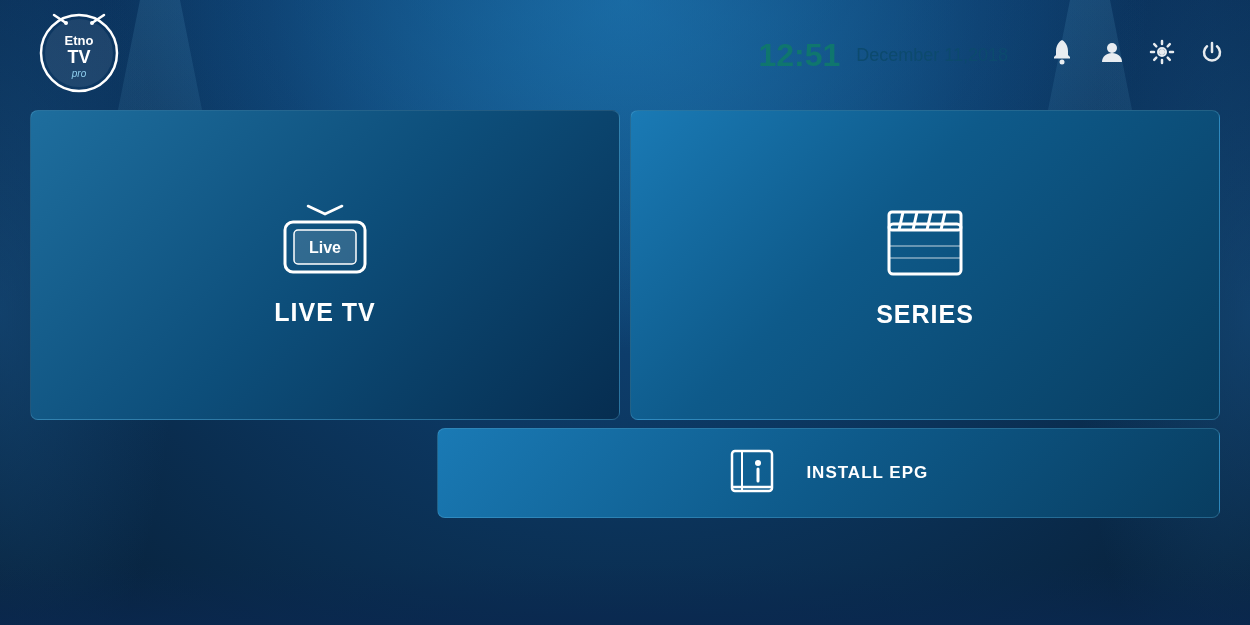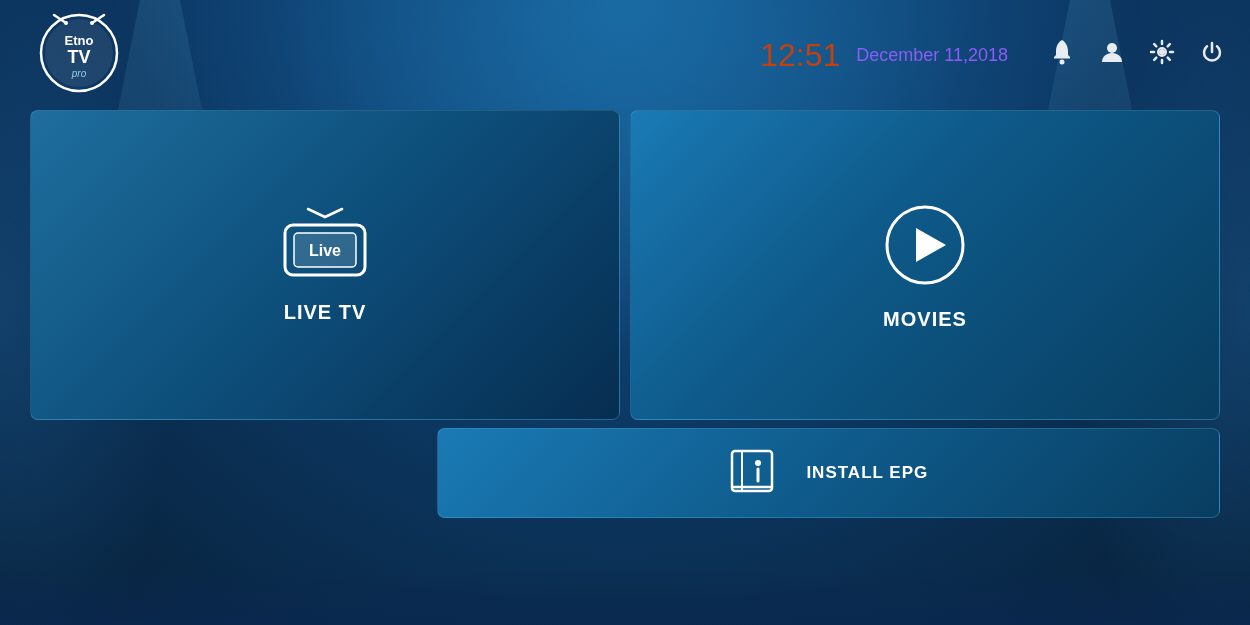--- a/index.html
+++ b/index.html
@@ -66,27 +66,27 @@
 
     .time-date {
       display: flex;
       align-items: center;
       gap: 16px;
       margin-right: 20px;
     }
 
     .time {
       font-size: 32px;
-      font-weight: normal;
-      color: #c2410c;
+      font-weight: bold;
+      color: #0f766e;
     }
 
     .date {
       font-size: 18px;
-      color: #8b5cf6;
+      color: #0c4a6e;
     }
 
     .header-icons {
       display: flex;
       align-items: center;
       gap: 22px;
     }
 
     .header-icon {
       color: white;
@@ -141,21 +141,21 @@
       background: linear-gradient(135deg, #1e6e9e 0%, #0d4e7a 50%, #062d50 100%);
     }
 
     .card-icon {
       color: white;
       margin-bottom: 14px;
     }
 
     .card-label {
       color: white;
-      font-size: 20px;
+      font-size: 25px;
       font-weight: bold;
       letter-spacing: 1px;
       text-transform: uppercase;
     }
 
     
     .bottom-row {
       display: flex;
       gap: 10px;
       margin-left: calc(33.33% + 10px);
@@ -294,31 +294,41 @@
           <rect x="5" y="18" width="80" height="50" rx="8" ry="8" fill="none" stroke="white" stroke-width="3"></rect>
 
           <rect x="14" y="26" width="62" height="34" rx="4" fill="rgba(255,255,255,0.15)" stroke="white" stroke-width="1.5"></rect>
 
           <text x="45" y="49" fill="white" font-size="16" font-weight="bold" font-family="Arial" text-anchor="middle">Live</text>
         </svg>
       </div>
       <span class="card-label">LIVE TV</span>
     </div>
 
+
     <div class="card card-large">
       <div class="card-icon">
         
-        <svg width="90" height="90" viewBox="0 0 90 90" fill="none">
-          <circle cx="45" cy="45" r="38" fill="none" stroke="white" stroke-width="3"></circle>
-          <polygon points="36,28 36,62 66,45" fill="white"></polygon>
+        <svg width="88" height="80" viewBox="0 0 88 80" fill="none">
+
+          <rect x="8" y="22" width="72" height="50" rx="4" fill="none" stroke="white" stroke-width="3"></rect>
+
+          <rect x="8" y="10" width="72" height="18" rx="3" fill="none" stroke="white" stroke-width="3"></rect>
+
+          <line x1="22" y1="10" x2="18" y2="28" stroke="white" stroke-width="3"></line>
+          <line x1="36" y1="10" x2="32" y2="28" stroke="white" stroke-width="3"></line>
+          <line x1="50" y1="10" x2="46" y2="28" stroke="white" stroke-width="3"></line>
+          <line x1="64" y1="10" x2="60" y2="28" stroke="white" stroke-width="3"></line>
+
+          <line x1="8" y1="44" width="72" x2="80" y2="44" stroke="white" stroke-width="1.5" opacity="0.5"></line>
+          <line x1="8" y1="56" width="72" x2="80" y2="56" stroke="white" stroke-width="1.5" opacity="0.5"></line>
         </svg>
       </div>
-      <span class="card-label">MOVIES</span>
-    </div>
-
+      <span class="card-label">SERIES</span>
+    </div>
   </div>
 
   <div class="bottom-row">
 
     <div class="card card-small">
       <div class="card-icon">
         
         <svg width="48" height="44" viewBox="0 0 48 44" fill="white">
           <rect x="4" y="2" width="40" height="40" rx="3" fill="none" stroke="white" stroke-width="2.5"></rect>
           <line x1="4" y1="38" x2="44" y2="38" stroke="white" stroke-width="2.5"></line>

